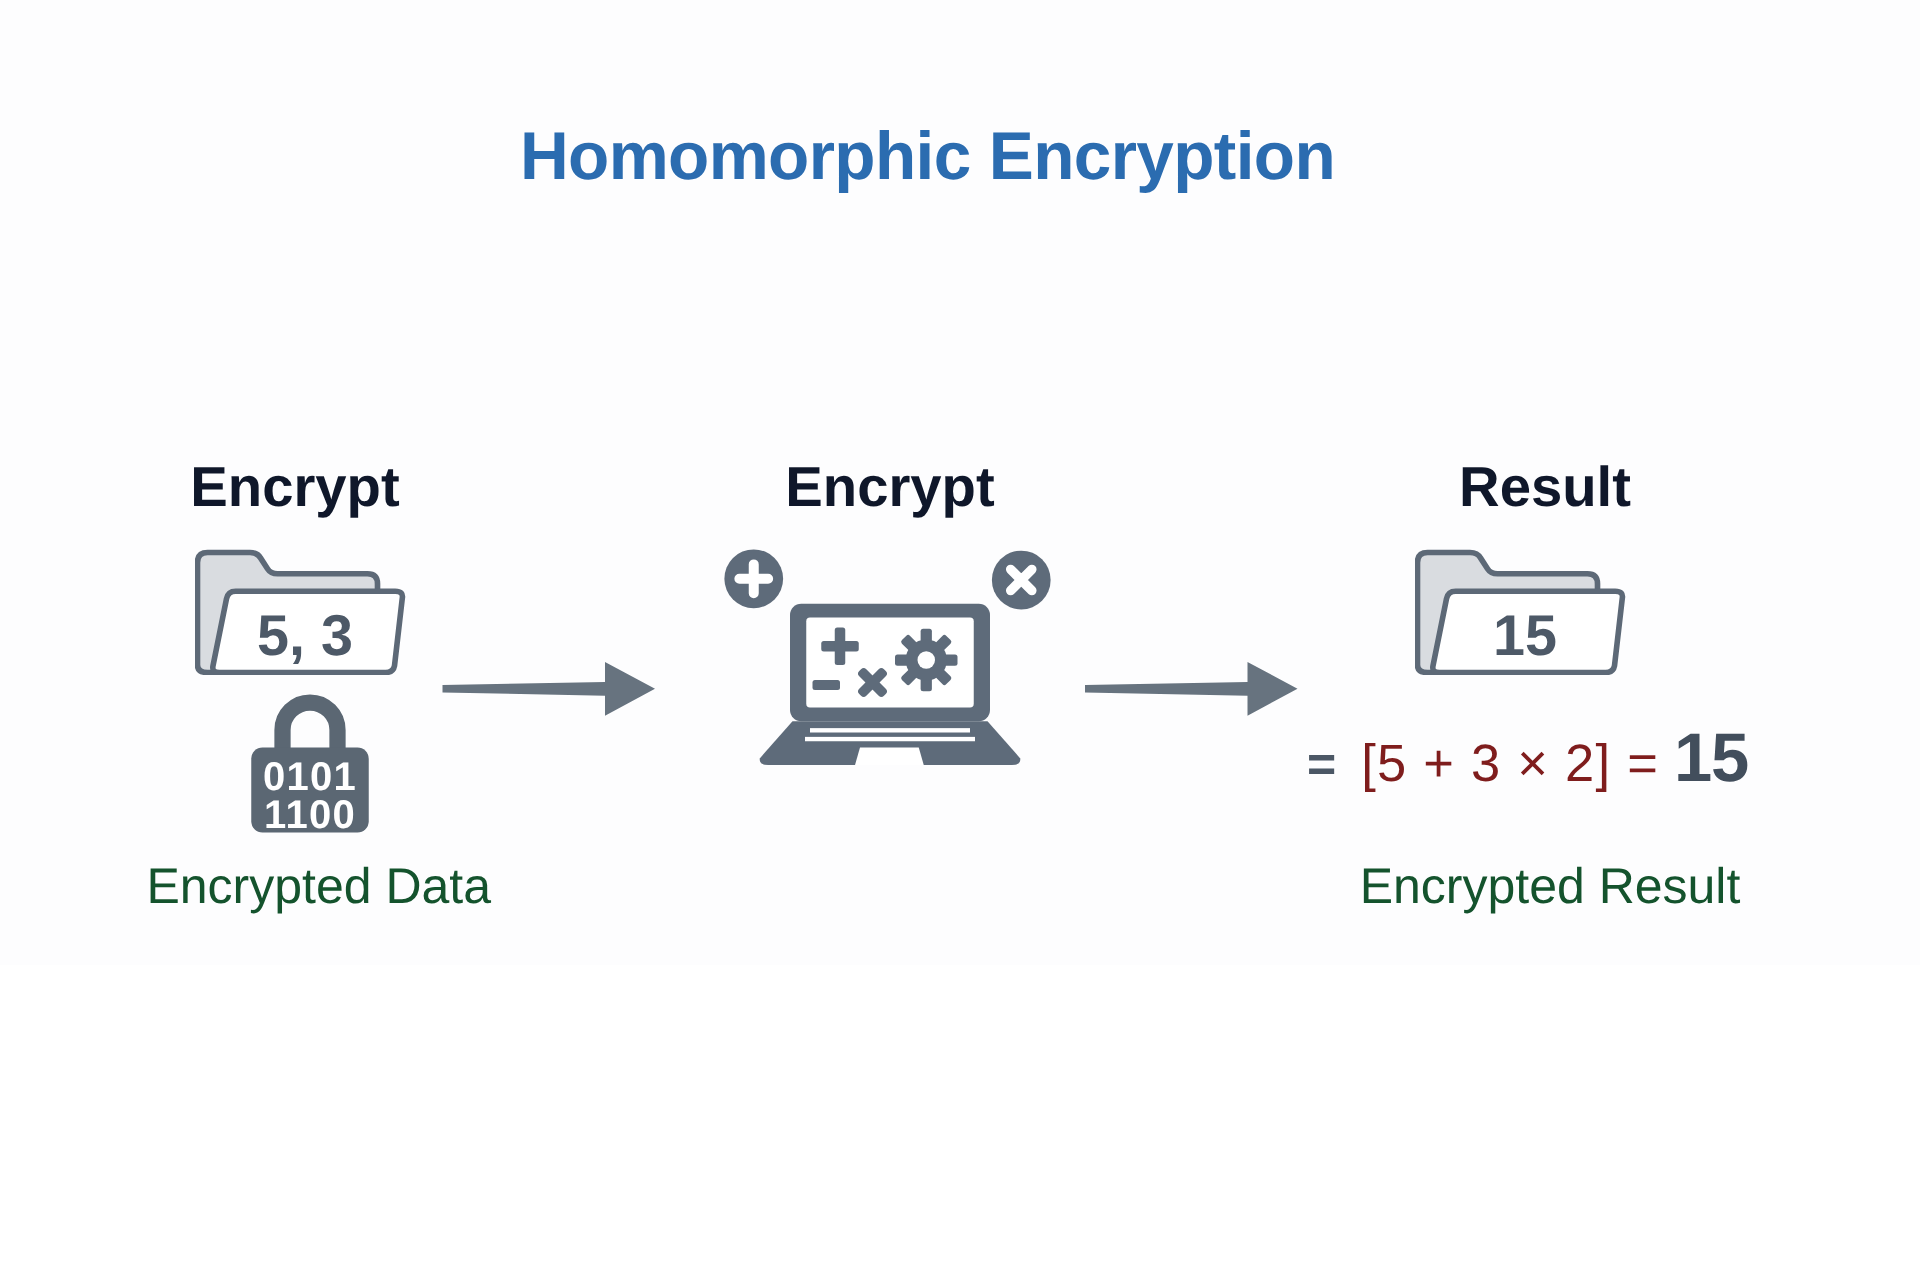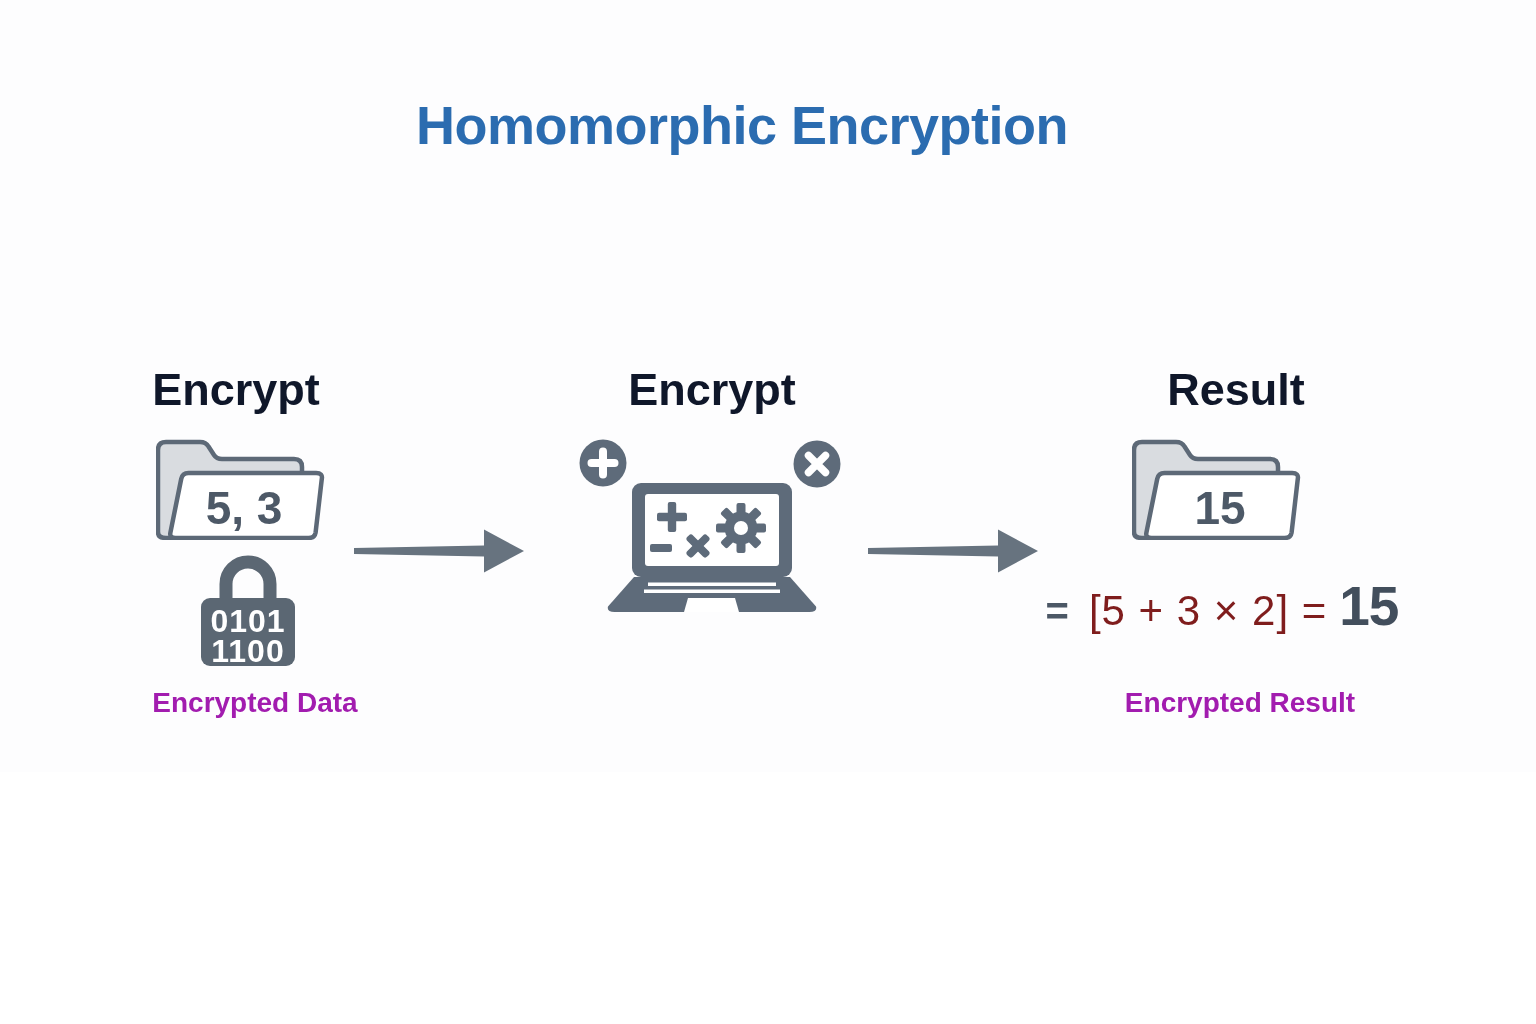--- a/index.html
+++ b/index.html
@@ -16,21 +16,21 @@
     transform:translateX(-50%);
     font-size:54px;font-weight:bold;color:#2b6cb0;
     letter-spacing:-0.5px;white-space:nowrap;
   }
   .stage-heading{
     position:absolute;transform:translateX(-50%);
     font-size:45px;font-weight:bold;color:#0f172a;white-space:nowrap;
   }
   .stage-label{
     position:absolute;transform:translateX(-50%);
-    font-size:28px;font-weight:bold;color:#a21caf;white-space:nowrap;
+    font-size:40px;font-weight:normal;color:#14532d;white-space:nowrap;
   }
   .equation{
     position:absolute;transform:translateX(-50%);
     display:flex;align-items:baseline;white-space:nowrap;
   }
   .eq-lead{font-size:40px;font-weight:bold;color:#4b5765;margin-right:20px;}
   .eq-expr{font-size:42px;font-weight:400;color:#7f1d1d;letter-spacing:1px;}
   .eq-result{font-size:55px;font-weight:bold;color:#424e5c;margin-left:12px;letter-spacing:-1px;}
   svg text{font-family:"Liberation Sans", sans-serif;}
 </style>

